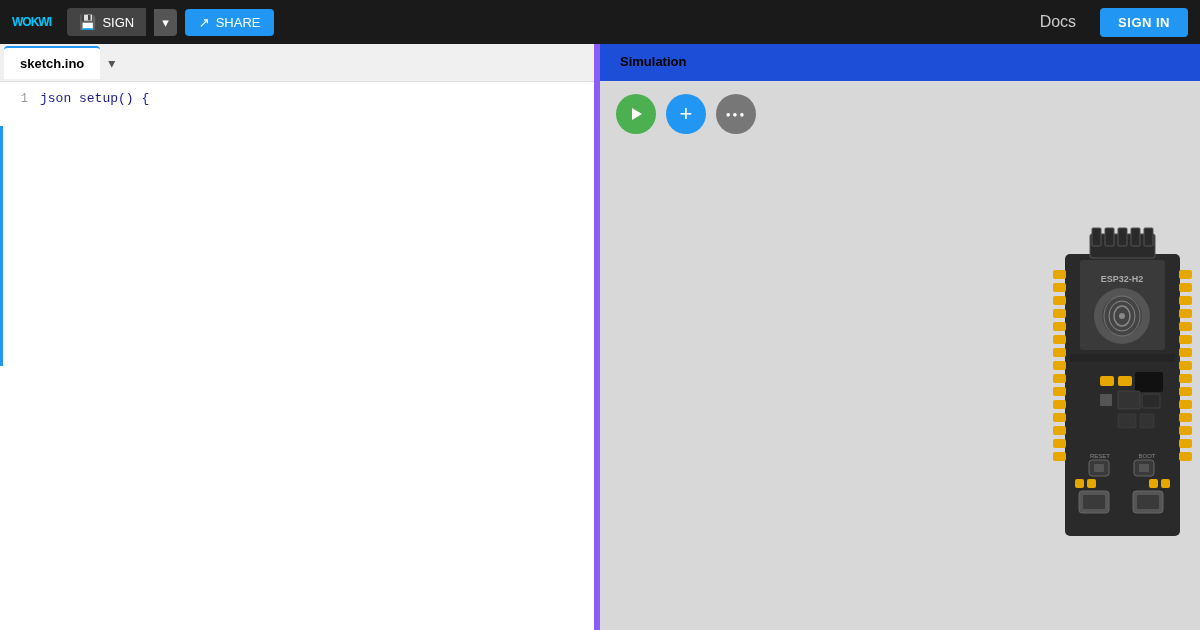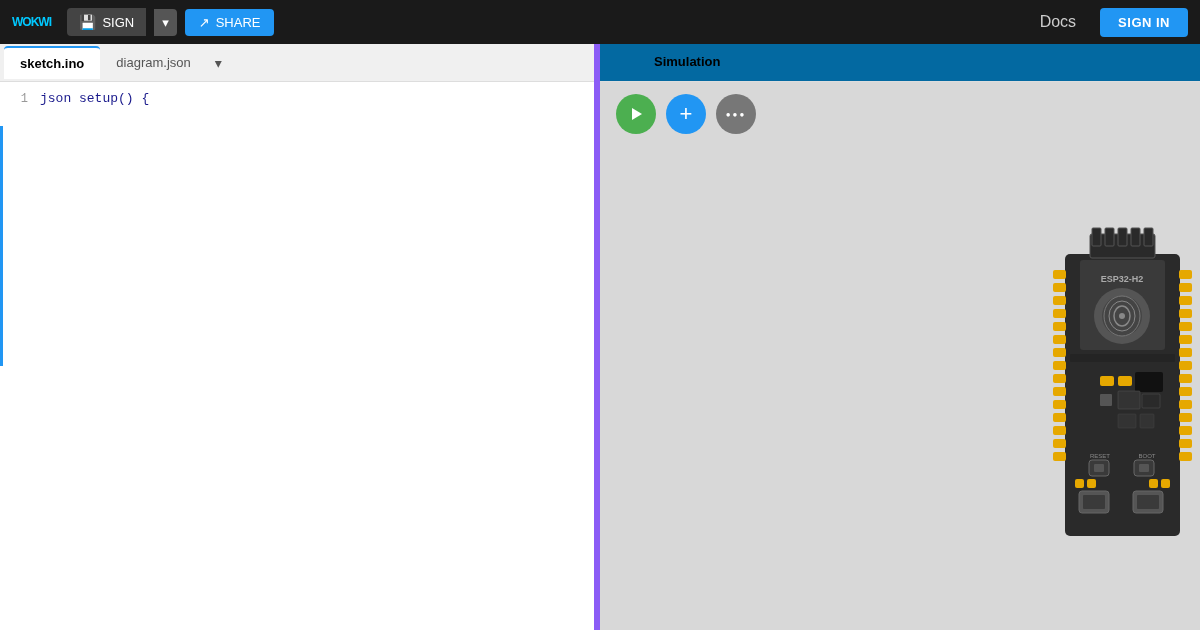--- a/index.html
+++ b/index.html
@@ -47,21 +47,21 @@
     .tab-more { margin-left: 2px; background: transparent; border: none; cursor: pointer; color: #555; font-size: 14px; padding: 4px 6px; }
 
     
     .code-area { flex: 1; padding: 8px 0; font-family: 'Courier New', monospace; font-size: 13px; color: #333; overflow-y: auto; }
     .code-line { display: flex; align-items: baseline; padding: 1px 0; }
     .line-num { width: 40px; text-align: right; color: #999; font-size: 12px; padding-right: 12px; user-select: none; }
     .line-code { color: #1a1a8c; }
 
     
     .sim-panel { flex: 1; background: #d8d8d8; display: flex; flex-direction: column; }
-    .sim-header { background: #0369a1; border-bottom: 1px solid #ddd; height: 38px; display: flex; align-items: center; padding-left: 34px; }
+    .sim-header { background: #1d4ed8; border-bottom: 1px solid #ddd; height: 38px; display: flex; align-items: center; }
     .sim-tab { padding: 8px 20px; font-size: 13px; font-weight: 600; color: #000; border-bottom: 2px solid transparent; }
     .sim-toolbar { display: flex; align-items: center; padding: 12px 16px; gap: 10px; }
     .btn-play {
       width: 40px; height: 40px; border-radius: 50%; background: #4caf50; border: none;
       display: flex; align-items: center; justify-content: center; cursor: pointer;
     }
     .btn-add {
       width: 40px; height: 40px; border-radius: 50%; background: #2196f3; border: none;
       display: flex; align-items: center; justify-content: center; cursor: pointer; font-size: 22px; color: white;
     }
@@ -95,21 +95,20 @@
   <div class="nav-spacer"></div>
   <a class="nav-docs">Docs</a>
   <button class="btn-signin">SIGN IN</button>
 </div>
 
 <div class="main">
 
   <div class="editor-panel" style="position:relative;">
     <div class="tabs">
       <button class="tab active">sketch.ino</button>
-      <button class="tab">diagram.json</button>
       <button class="tab-more">▾</button>
     </div>
 
     <div style="position:absolute; left:0; top:82px; width:3px; height:240px; background:#2196f3;"></div>
     <div class="code-area">
       <div class="code-line">
         <span class="line-num">1</span>
         <span class="line-code">json setup() {</span>
       </div>
     </div>

